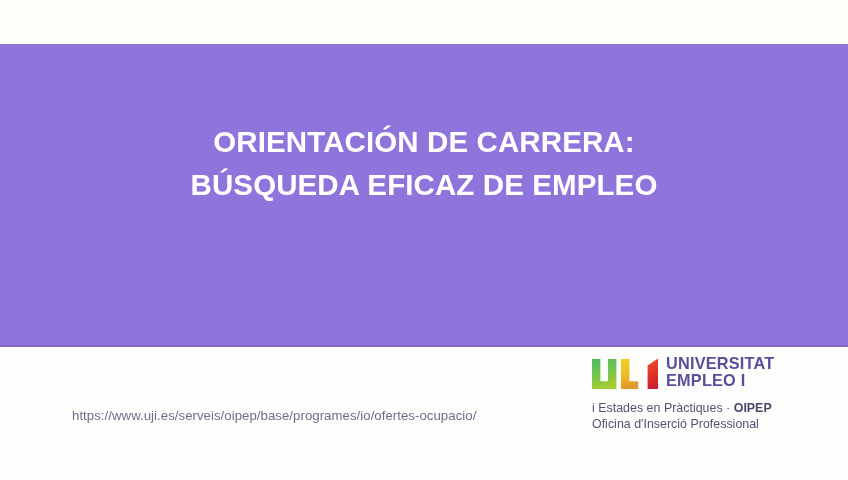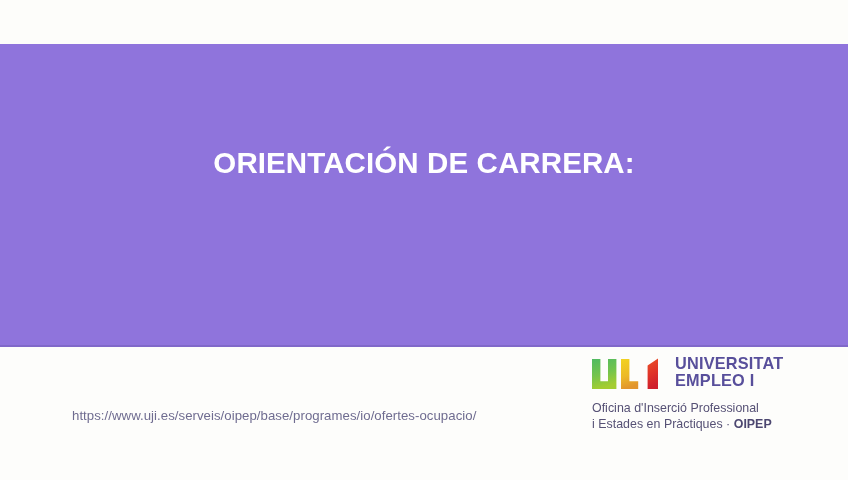--- a/index.html
+++ b/index.html
@@ -104,21 +104,20 @@
   
   .brand {
     position: absolute;
     left: 592px;
     top: 8px;
     width: 232px;
   }
   .brand-top {
     display: flex;
     align-items: flex-end;
-    gap: 9px;
   }
   .brand-mark {
     display: block;
     width: 74px;
     height: 32px;
     flex: 0 0 auto;
   }
   .brand-wordmark {
     display: block;
     color: #584f9b;
@@ -145,20 +144,21 @@
 </head>
 <body>
 
 <div id="slide">
 
   <div class="top-margin"></div>
 
   <div class="hero-band">
     <h1 class="hero-title">
       <span class="line">ORIENTACIÓN DE CARRERA:</span>
+      <span class="line">BÚSQUEDA EFICAZ DE EMPLEO</span>
     </h1>
   </div>
 
   <div class="footer-area">
 
     <div class="url-block">
       <span class="url-line">https://www.uji.es/serveis/oipep/base/programes/io/ofertes-ocupacio/</span>
     </div>
 
     <div class="brand">
@@ -192,19 +192,19 @@
         </svg>
 
         <div class="brand-wordmark">
           <span class="wm-line">UNIVERSITAT</span>
           <span class="wm-line">EMPLEO I</span>
         </div>
 
       </div>
 
       <div class="brand-sub">
+        <span class="sub-line"><span>i Estades en Pràctiques · </span><span class="acronym">OIPEP</span></span>
         <span class="sub-line">Oficina d'Inserció Professional</span>
-        <span class="sub-line"><span>i Estades en Pràctiques · </span><span class="acronym">OIPEP</span></span>
       </div>
 
     </div>
   </div>
 </div>
 
 </body></html>

